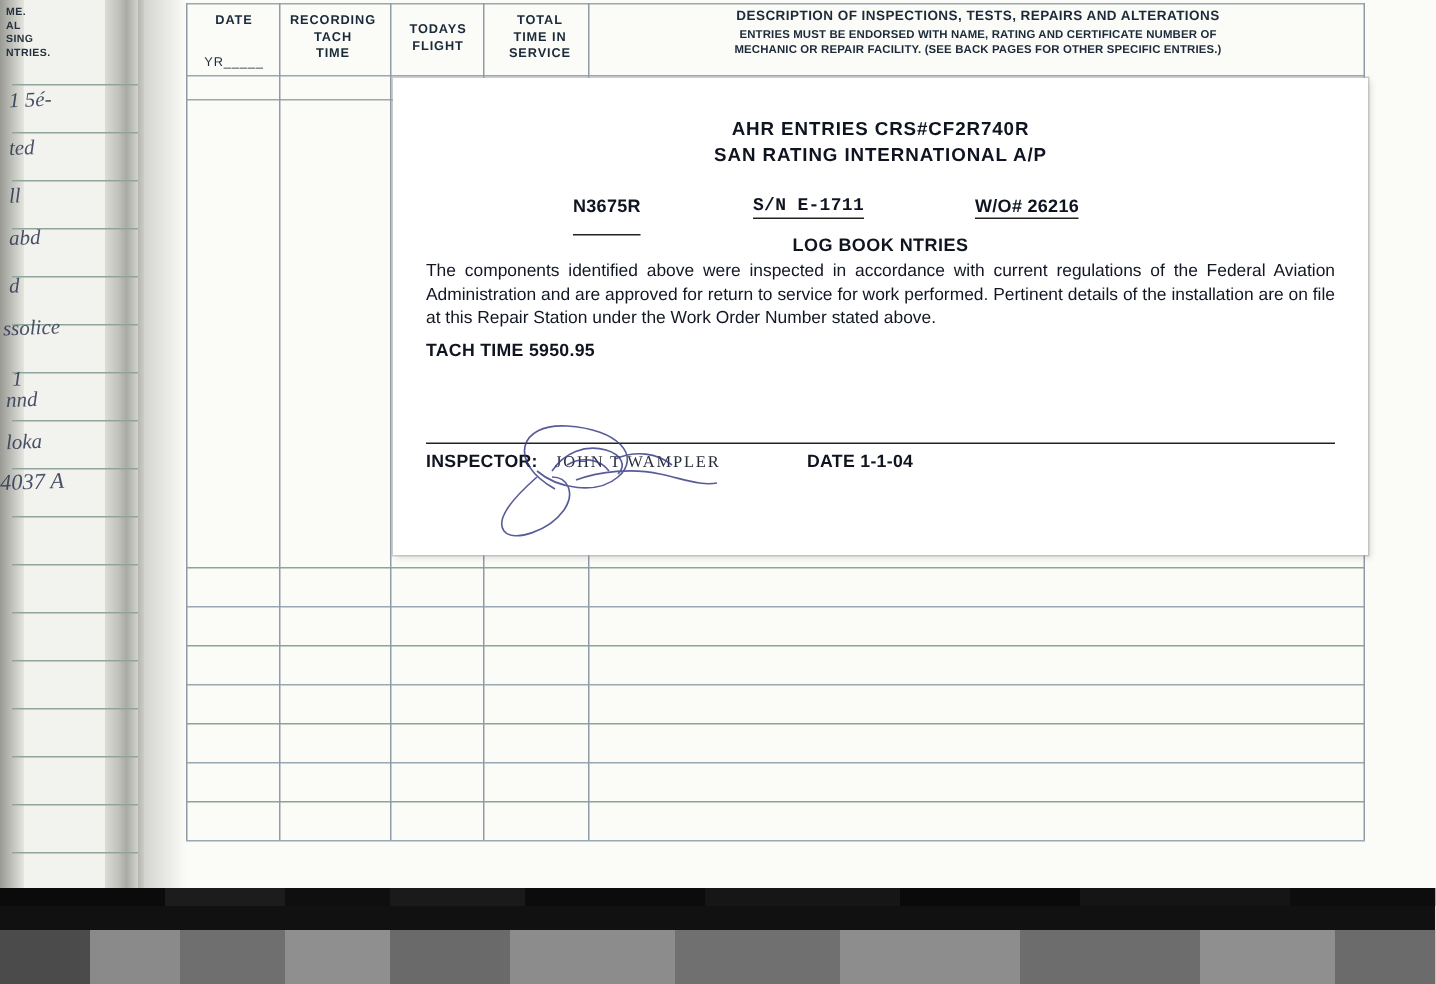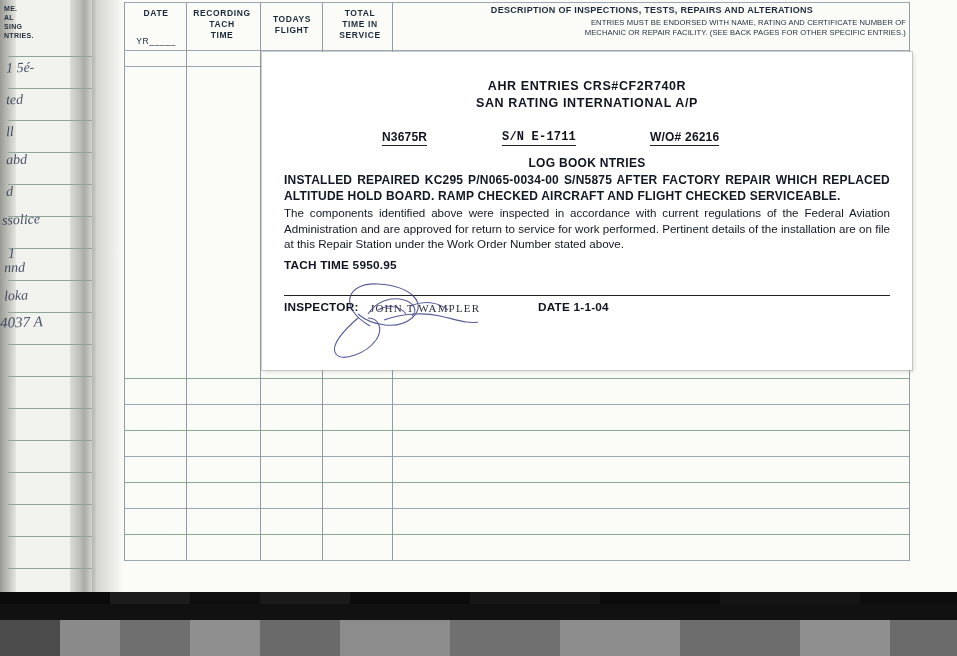--- a/index.html
+++ b/index.html
@@ -104,25 +104,24 @@
     text-align: center;
     font-size: 9px;
     font-weight: bold;
     color: #1b2a3a;
     letter-spacing: .3px;
     line-height: 12px;
   }
   .head-desc .sub {
     font-size: 7.6px;
     letter-spacing: .1px;
-    font-weight: normal;
+    font-weight: bold;
     line-height: 10px;
     display: block;
     margin-top: 2px;
-    text-align: right;
   }
 
   
   .left-lines .lrule {
     position: absolute;
     left: 8px; width: 84px; height: 1px;
     background: #8fa59a;
   }
   .hand {
     position: absolute;
@@ -170,21 +169,21 @@
 
   .ids {
     position: relative;
     margin: 18px 0 0 0;
     height: 18px;
     font-size: 12px;
     font-weight: bold;
     color: #0f1420;
     letter-spacing: .2px;
   }
-  .ids .id-reg { position: absolute; left: 120px; top: 0; border-bottom: 1px solid #222; padding-bottom: 1px; }
+  .ids .id-reg { position: absolute; left: 120px; top: 0; border-bottom: 1px solid #222; padding-bottom: 12px; }
   .ids .id-sn  { position: absolute; left: 240px; top: 0; border-bottom: 1px solid #222; padding-bottom: 1px; font-family: Liberation Mono, monospace; }
   .ids .id-wo  { position: absolute; left: 388px; top: 0; border-bottom: 1px solid #222; padding-bottom: 1px; }
 
   .lbe {
     text-align: center;
     font-size: 12px;
     font-weight: bold;
     letter-spacing: .3px;
     margin-top: 8px;
     color: #0f1420;
@@ -360,21 +359,20 @@
 
     <div class="ids">
       <span class="id-reg">N3675R</span>
       <span class="id-sn">S/N E-1711</span>
       <span class="id-wo">W/O# 26216</span>
     </div>
 
     <div class="lbe">LOG BOOK NTRIES</div>
 
     <div class="body-text">
-      <span class="caps">INSTALLED  REPAIRED  KC295  P/N065-0034-00  S/N5875  AFTER FACTORY REPAIR WHICH REPLACED ALTITUDE HOLD BOARD. RAMP  CHECKED  AIRCRAFT  AND  FLIGHT  CHECKED SERVICEABLE.</span>
       <span class="mixed">The components identified above were inspected in accordance with current regulations of the Federal Aviation Administration and are approved for return to service for work performed.  Pertinent details of the installation are on file at this Repair Station under the Work Order Number stated above.</span>
     </div>
 
     <div class="tach">TACH TIME 5950.95</div>
 
     <div class="sigline"></div>
 
     <div class="inspector-row">
       <span>INSPECTOR:</span>
       <span class="name">JOHN T WAMPLER</span>

